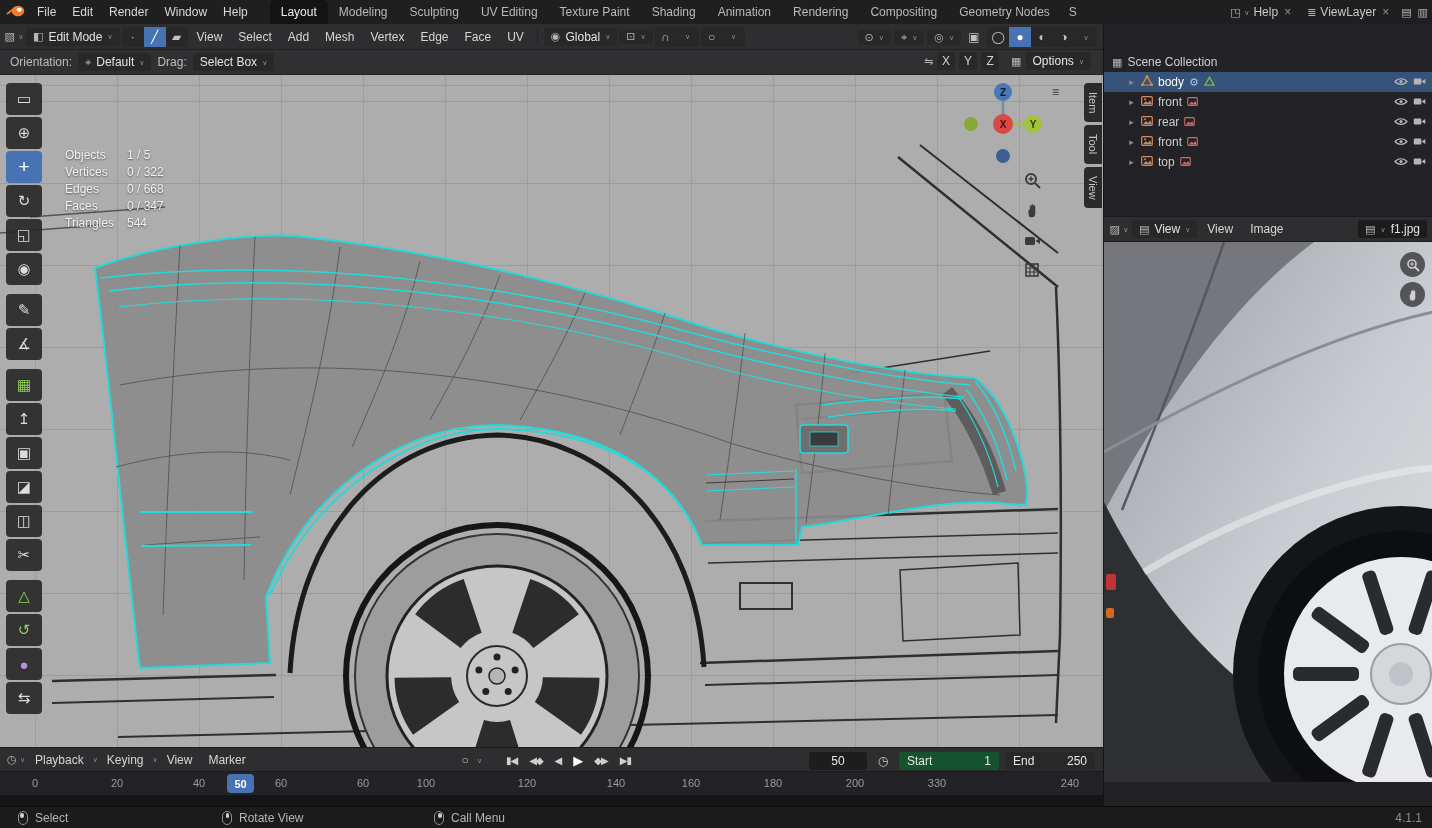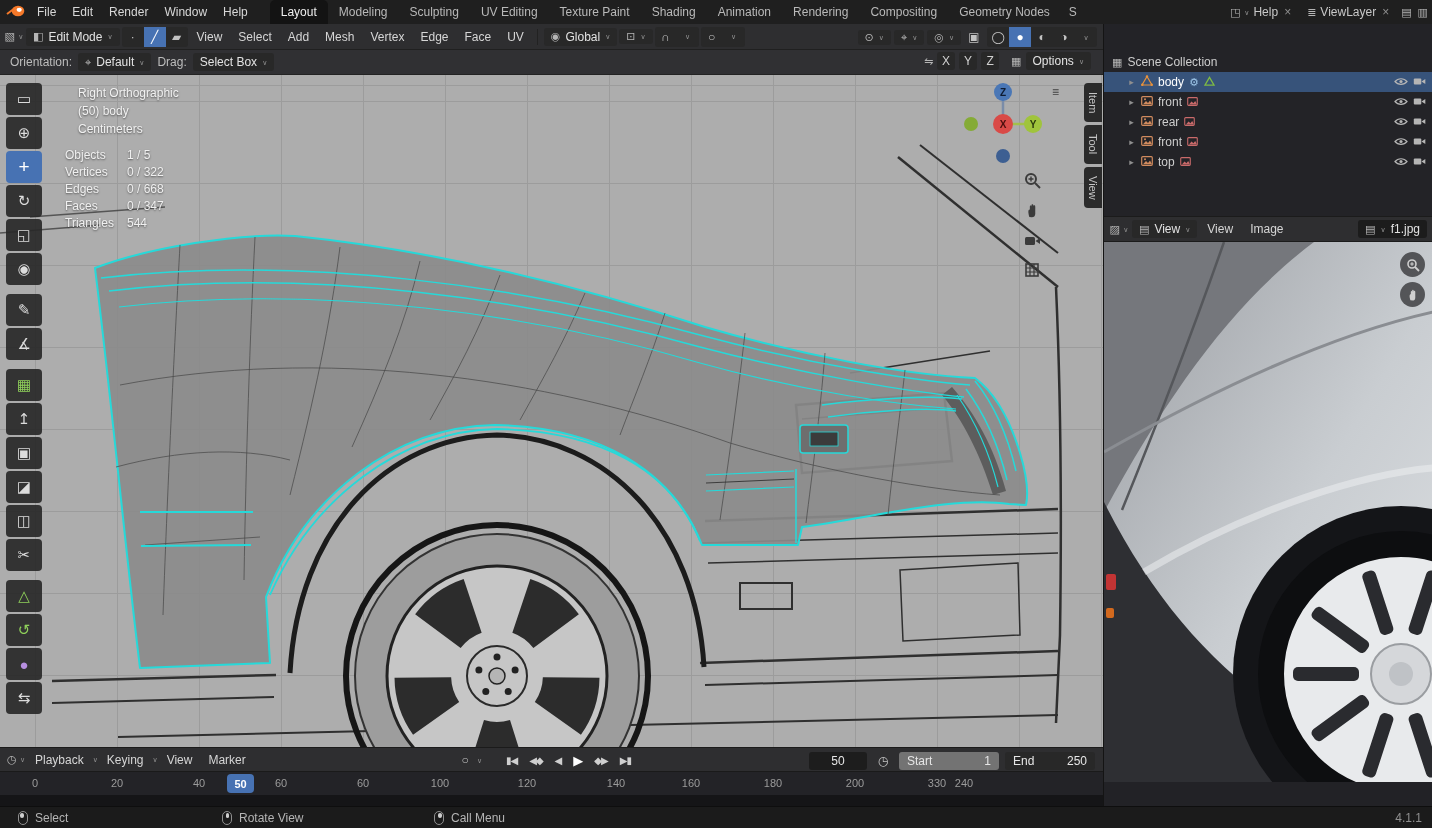--- a/index.html
+++ b/index.html
@@ -604,25 +604,20 @@
       <div class="tool">▣</div>
       <div class="tool">◪</div>
       <div class="tool">◫</div>
       <div class="tool">✂</div>
       <div class="tool gap g-green">△</div>
       <div class="tool g-green">↺</div>
       <div class="tool g-purple">●</div>
       <div class="tool">⇆</div>
     </div>
 
-    <div class="overlaytext">
-      <div>Right Orthographic</div>
-      <div>(50) body</div>
-      <div>Centimeters</div>
-    </div>
     <div class="stats">
       <div class="srow">
           <span class="slab">Objects</span>
           <span>1 / 5</span>
         </div>
       <div class="srow">
           <span class="slab">Vertices</span>
           <span>0 / 322</span>
         </div>
       <div class="srow">
@@ -693,46 +688,46 @@
         <span class="tbtn">▮◀</span>
         <span class="tbtn">◀◆</span>
         <span class="tbtn">◀</span>
         <span class="tbtn" style="font-size:13px;color:#fff">▶</span>
         <span class="tbtn">◆▶</span>
         <span class="tbtn">▶▮</span>
       </div>
       <div class="tl-right">
         <span class="field" style="width:58px;justify-content:center">50</span>
         <span class="ibtn">◷</span>
-        <span class="field" style="width:100px;background:#737373">
+        <span class="field" style="width:100px;background:#14532d">
           <span>Start</span>
           <span class="grow"></span>
           <span>1</span>
         </span>
         <span class="field" style="width:90px;background:#282828">
           <span>End</span>
           <span class="grow"></span>
           <span>250</span>
         </span>
       </div>
     </div>
     <div class="ruler">
       <span class="tick" style="left:35px">0</span>
       <span class="tick" style="left:117px">20</span>
       <span class="tick" style="left:199px">40</span>
       <span class="tick" style="left:281px">60</span>
       <span class="tick" style="left:363px">60</span>
-      <span class="tick" style="left:440px">100</span>
+      <span class="tick" style="left:426px">100</span>
       <span class="tick" style="left:527px">120</span>
       <span class="tick" style="left:616px">140</span>
       <span class="tick" style="left:691px">160</span>
       <span class="tick" style="left:773px">180</span>
       <span class="tick" style="left:855px">200</span>
       <span class="tick" style="left:937px">330</span>
-      <span class="tick" style="left:964px">240</span>
+      <span class="tick" style="left:1070px">240</span>
       <div class="playhead">50</div>
     </div>
   </div>
   <div class="tl-scroll"></div>
 
   <div class="status">
     <span class="hint" style="left:18px">
       <span class="mouse m-left">
           <i></i>
         </span>

